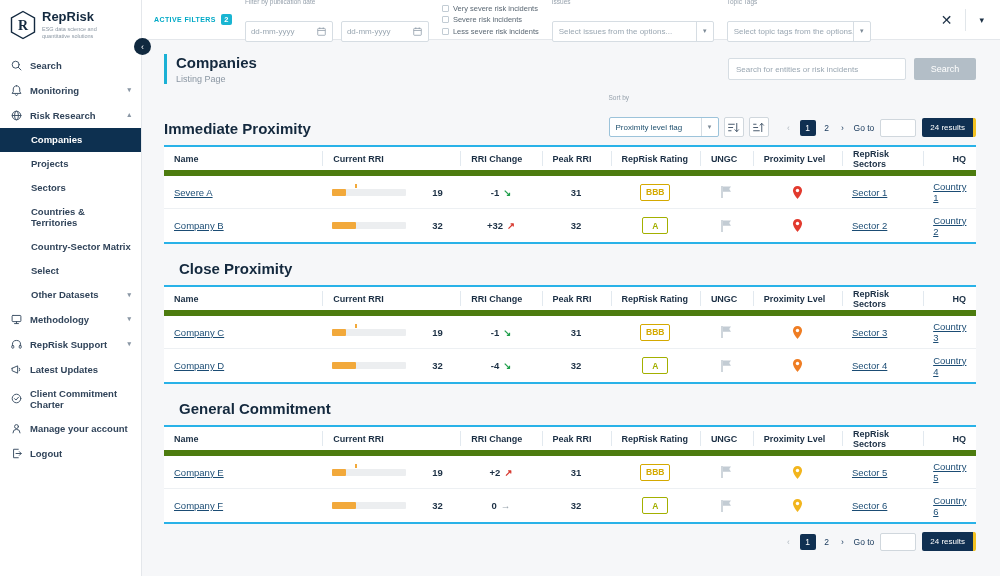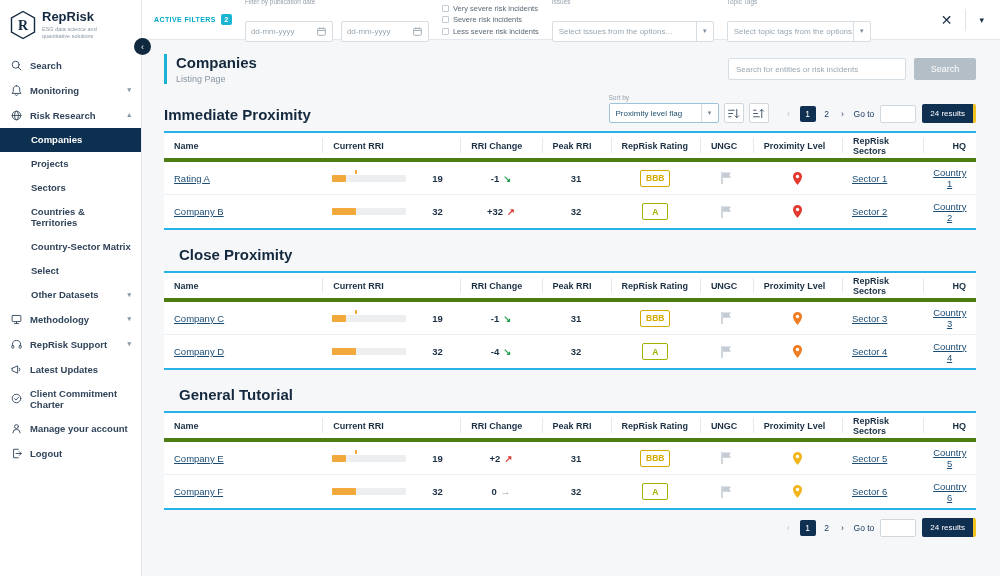--- a/index.html
+++ b/index.html
@@ -56,44 +56,44 @@
 .page-sub{font-size:9px;color:#8b97a3;margin-top:3px}
 .search-row{display:flex;gap:8px;margin-top:4px}
 .search-input{width:178px;height:22px;border:1px solid #d6dde3;border-radius:2px;padding:0 7px;font-size:8px;color:#55626e;font-family:"Liberation Sans",sans-serif;outline:none;background:#fff}
 .search-input::placeholder{color:#9aa7b2}
 .search-btn{width:62px;height:22px;background:#b3bec7;color:#fff;border:none;border-radius:2px;font-size:9px;font-family:"Liberation Sans",sans-serif;cursor:pointer}
 
 .section-head{display:flex;justify-content:space-between;align-items:flex-end;margin:10px 0 8px}
 .sec-title{font-size:15px;font-weight:bold;color:#14293e}
 h2.sec-title.mid{margin:16px 15px 8px}
 .controls{display:flex;align-items:flex-end;gap:5px}
-.sort-wrap{display:flex;flex-direction:column;gap:2px}
+.sort-wrap{display:flex;flex-direction:column;gap:16px}
 .sort-ddl{width:110px;height:20px;border-color:#9cc3da}
 .sort-ddl .sel{flex:1;font-size:8px;color:#1f506e;padding:0 6px;white-space:nowrap;overflow:hidden}
 .sort-btn{width:20px;height:20px;background:#fff;border:1px solid #d0d7dd;border-radius:2px;cursor:pointer;display:flex;align-items:center;justify-content:center;padding:0}
 .sort-btn svg{width:13px;height:13px;stroke:#46586c;fill:none;stroke-width:1.2;stroke-linecap:round;stroke-linejoin:round}
 .pager{display:flex;align-items:center;gap:6px;margin-left:10px}
 .pg{font-size:8.5px;color:#16375a;cursor:pointer;min-width:10px;text-align:center}
 .pg.prev{color:#b0b9c1}
 .pg.num.active{background:#103052;color:#fff;width:16px;height:16px;display:flex;align-items:center;justify-content:center;border-radius:2px}
 .goto-label{font-size:8.5px;color:#16375a}
 .goto-input{width:36px;height:18px;border:1px solid #d0d7dd;border-radius:2px;outline:none;font-size:8.5px;padding:0 4px;font-family:"Liberation Sans",sans-serif}
 .results-badge{background:#103052;color:#fff;font-size:8px;padding:5px 8px;border-radius:2px;border-right:3px solid #f3c120}
 
 
 .tbl{background:#fff;border-top:2px solid #29b2e8;border-bottom:2px solid #29b2e8}
 .tr{display:grid;grid-template-columns:19.5% 17% 10% 8.5% 11% 6.5% 11% 10% 6.5%;align-items:center;min-height:33px;border-bottom:1px solid #edf0f3}
 .tr:last-child{border-bottom:none}
-.tr.head{min-height:29px;border-bottom:4px solid #4d7c0f}
+.tr.head{min-height:29px;border-bottom:6px solid #4d7c0f}
 .tr.head>div{font-size:9px;font-weight:bold;color:#1b2f44;padding:0 10px;border-left:1px solid #e2e9ef;height:15px;display:flex;align-items:center}
 .tr.head>div:first-child{border-left:none}
 .tr.head>div.r{justify-content:flex-end}
 .td{padding:0 10px;font-size:9.5px}
 .td.c{text-align:center}
-.td.r{text-align:center}
+.td.r{text-align:left}
 .lnk{color:#1b4c74;text-decoration:underline;cursor:pointer;font-size:9.5px}
 .bar{position:relative;width:74px;height:7px;background:#eceef0;display:inline-block;vertical-align:middle;border-radius:1px}
 .bar-fill{position:absolute;left:0;top:0;height:100%;background:#f2a93b;border-radius:1px}
 .bar-marker{position:absolute;top:-5px;width:2px;height:4px;background:#f2a93b}
 .rri-val{font-weight:bold;color:#1b2f44;margin-left:26px;vertical-align:middle}
 .chg{font-weight:bold;color:#1b2f44}
 .chg::after{margin-left:4px;font-weight:bold}
 .chg[data-dir="down"]::after{content:"\2198";color:#1e9e4a}
 .chg[data-dir="up"]::after{content:"\2197";color:#d7382e}
 .chg[data-dir="flat"]::after{content:"\2192";color:#98a3ad}
@@ -343,21 +343,21 @@
           <div>Current RRI</div>
           <div>RRI Change</div>
           <div>Peak RRI</div>
           <div>RepRisk Rating</div>
           <div>UNGC</div>
           <div>Proximity Lvel</div>
           <div>RepRisk Sectors</div>
           <div class="r">HQ</div>
         </div>
         <div class="tr">
-          <div class="td"><a class="lnk">Rating A</a></div>
+          <div class="td"><a class="lnk">Severe A</a></div>
           <div class="td"><span class="bar"><i class="bar-fill" style="width: 19%;"></i><i class="bar-marker" style="left: 31%;"></i></span><span class="rri-val">19</span></div>
           <div class="td c"><span class="chg" data-dir="down">-1</span></div>
           <div class="td c peak">31</div>
           <div class="td c"><span class="rating" data-rating="BBB">BBB</span></div>
           <div class="td c"><svg class="flag-svg" width="12" height="14" viewBox="0 0 12 14">
                 <line x1="2" y1="1" x2="2" y2="13" stroke="#c3ccd4" stroke-width="1.6"></line>
                 <path d="M3 1.5h8l-1.8 2.6L11 6.7H3z" fill="#c3ccd4"></path>
               </svg></div>
           <div class="td c"><svg class="pin-svg" width="13" height="15" viewBox="0 0 16 18">
                 <path d="M8 1C4.9 1 2.4 3.5 2.4 6.6 2.4 10.8 8 17 8 17s5.6-6.2 5.6-10.4C13.6 3.5 11.1 1 8 1z" fill="#e23a2e"></path>
@@ -427,21 +427,21 @@
               </svg></div>
           <div class="td c"><svg class="pin-svg" width="13" height="15" viewBox="0 0 16 18">
                 <path d="M8 1C4.9 1 2.4 3.5 2.4 6.6 2.4 10.8 8 17 8 17s5.6-6.2 5.6-10.4C13.6 3.5 11.1 1 8 1z" fill="#ef7d23"></path>
                 <circle cx="8" cy="6.6" r="2.1" fill="#fff"></circle>
               </svg></div>
           <div class="td"><a class="lnk">Sector 4</a></div>
           <div class="td r"><a class="lnk">Country 4</a></div>
         </div>
       </div>
 
-      <h2 class="sec-title mid">General Tutorial</h2>
+      <h2 class="sec-title mid">General Commitment</h2>
       <div class="tbl">
         <div class="tr head">
           <div>Name</div>
           <div>Current RRI</div>
           <div>RRI Change</div>
           <div>Peak RRI</div>
           <div>RepRisk Rating</div>
           <div>UNGC</div>
           <div>Proximity Lvel</div>
           <div>RepRisk Sectors</div>

